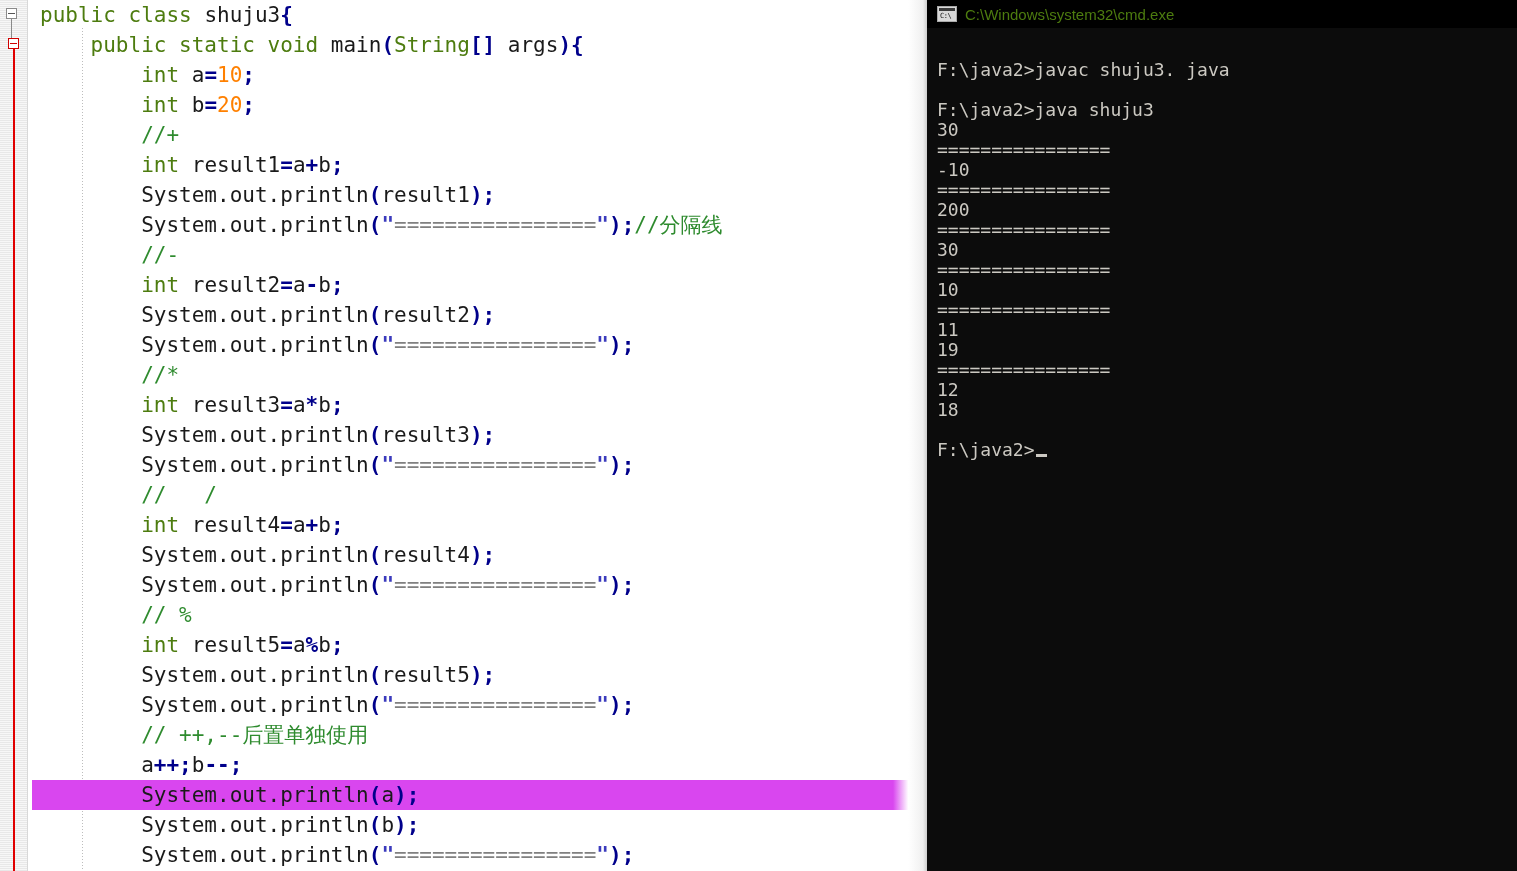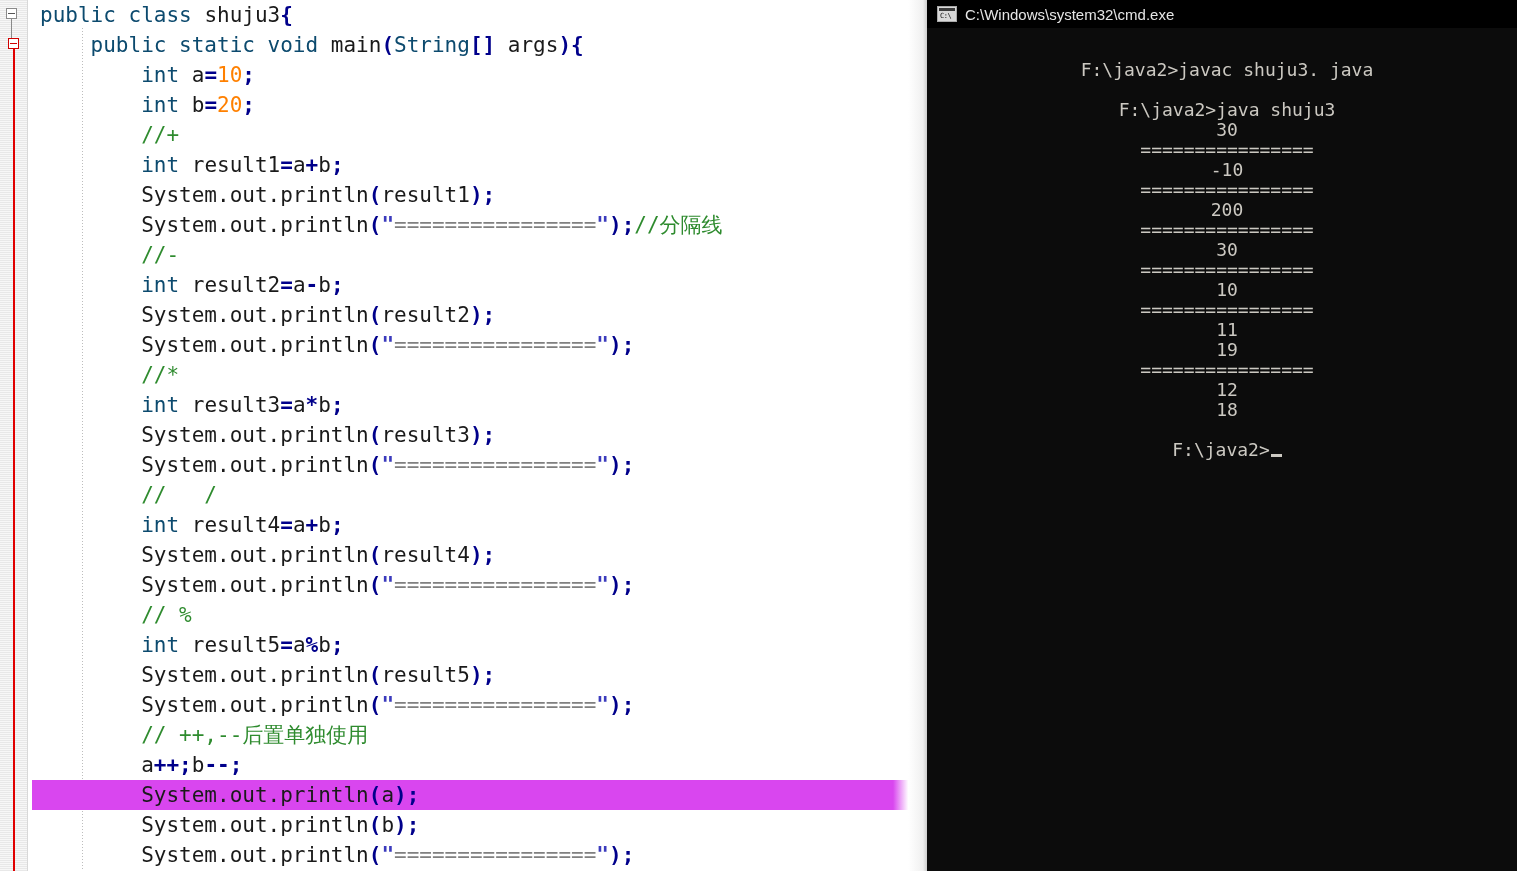--- a/index.html
+++ b/index.html
@@ -60,21 +60,21 @@
     position: absolute; left: 32px; top: 0;
     width: 895px; height: 871px;
     font-family: "DejaVu Sans Mono", "Liberation Mono", monospace;
     font-size: 21px;
     line-height: 30px;
     white-space: pre;
   }
   .line { position: relative; height: 30px; white-space: pre; padding-left: 8px; }
   .line.current { background: #d946ef; width: 893px; }
 
-  .kw   { color: #0c4a6e; }
+  .kw   { color: #4d7c0f; }
   .num  { color: #ff8000; }
   .cmt  { color: #2e8b2e; font-style: normal; }
   .str  { color: #808080; }
   .quo  { color: #3b3bbd; font-weight: bold; }
   .op   { color: #00008b; font-weight: bold; }
   .pn   { color: #00008b; font-weight: bold; }
   .txt  { color: #1a1a1a; }
 
   
   #seam {
@@ -102,33 +102,32 @@
   #cmd-icon::before {
     content:""; position:absolute; left:1px; top:1px; right:1px; height:3px;
     background:#3a3a3a;
   }
   #cmd-icon .glyph {
     position:absolute; left:2px; top:5px; font-size:7px; line-height:8px;
     color:#111; font-family:"DejaVu Sans Mono","Liberation Mono",monospace;
     letter-spacing:-0.5px;
   }
   #console-title {
-    color: #e5e5e5; font-size: 15px;
+    color: #4d7c0f; font-size: 15px;
     font-family: "Liberation Sans", "DejaVu Sans", sans-serif;
     white-space: nowrap;
   }
   #console-body {
     position: absolute; left: 0; top: 28px; width: 590px; height: 843px;
     padding: 12px 0 0 10px;
     color: #ccc9c2;
     font-family: "DejaVu Sans Mono", "Liberation Mono", monospace;
     font-size: 18px;
     line-height: 20px;
     white-space: pre;
-    text-align: center;
   }
   .cline { height: 20px; white-space: pre; }
   .cline.blank { height: 20px; }
   #caret {
     display: inline-block; width: 11px; height: 3px;
     background: #ccc9c2; vertical-align: baseline;
     margin-left: 1px; position: relative; top: 1px;
   }
 </style>
 </head>

